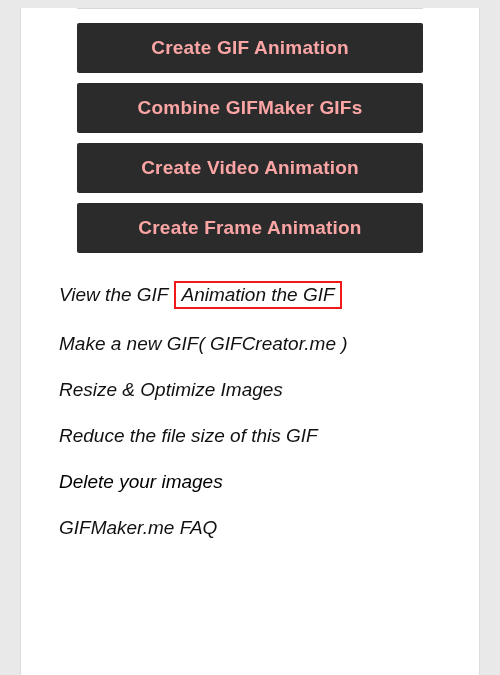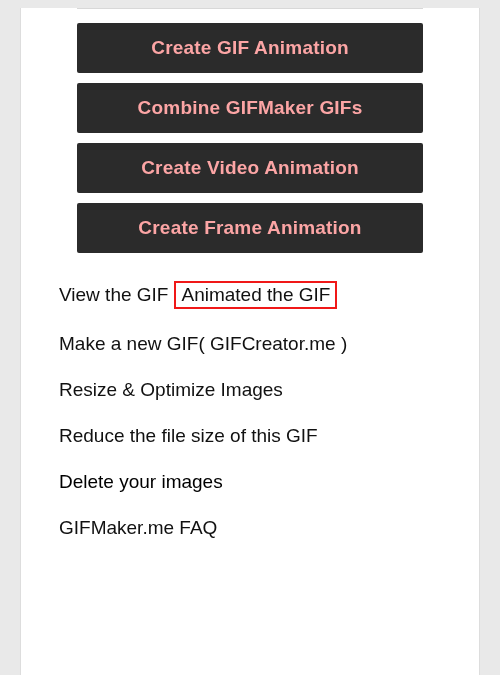--- a/index.html
+++ b/index.html
@@ -40,20 +40,21 @@
     user-select: none;
     letter-spacing: 0.2px;
   }
   .link-list {
     padding: 28px 18px 0 18px;
     display: flex;
     flex-direction: column;
     gap: 24px;
     font-size: 19px;
     color: #111;
+    font-style: italic;
   }
   .link-row {
     display: flex;
     flex-wrap: wrap;
     align-items: center;
     gap: 8px;
   }
   .link {
     cursor: pointer;
     color: #111;
@@ -75,21 +76,21 @@
     <div class="dark-btn">Create GIF Animation</div>
     <div class="dark-btn">Combine GIFMaker GIFs</div>
     <div class="dark-btn">Create Video Animation</div>
     <div class="dark-btn">Create Frame Animation</div>
   </div>
 
   <div class="link-list">
     <div class="link-row">
       <span class="link">View the GIF</span>
       <span class="highlight-box">
-        <span class="link">Animated the GIF</span>
+        <span class="link">Animation the GIF</span>
       </span>
     </div>
     <div class="link-row">
       <span class="link">Make a new GIF( GIFCreator.me )</span>
     </div>
     <div class="link-row">
       <span class="link">Resize &amp; Optimize Images</span>
     </div>
     <div class="link-row">
       <span class="link">Reduce the file size of this GIF</span>

